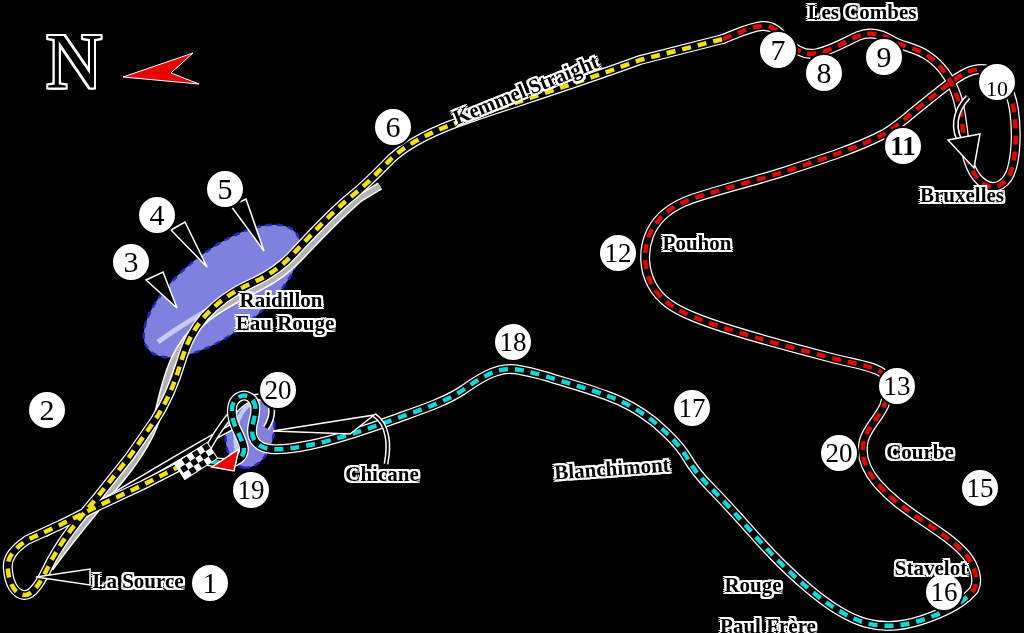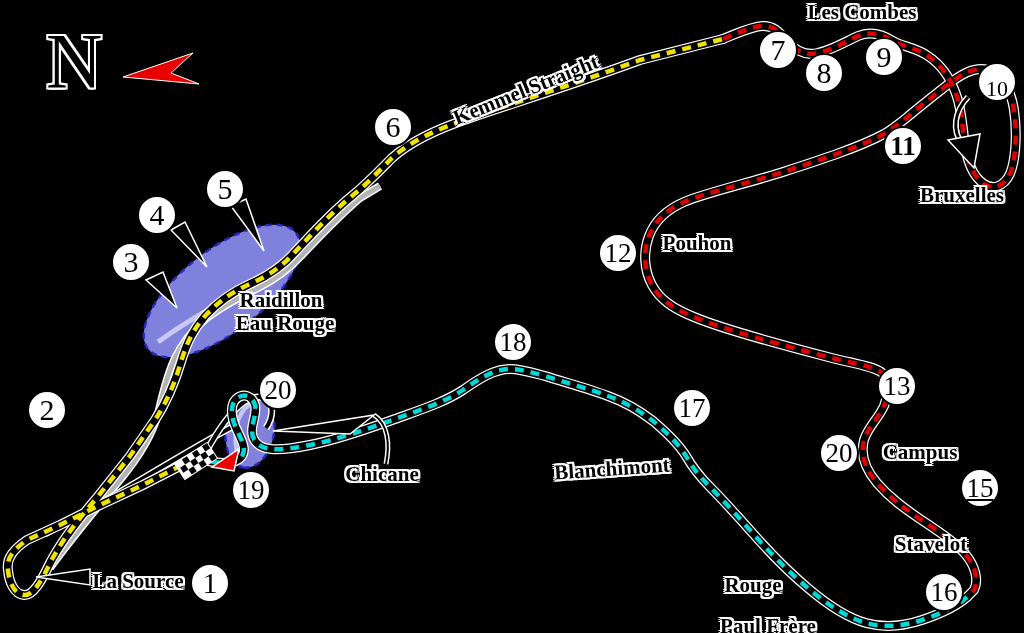--- a/index.html
+++ b/index.html
@@ -143,21 +143,21 @@
       </div>
       <div class="corner-marker" style="left: 618px; top: 253px;">
         <span style="font-size: 27px;">12</span>
       </div>
       <div class="corner-marker" style="left: 897px; top: 386px; justify-content: center;">
         <span style="font-size: 27px;">13</span>
       </div>
       <div class="corner-marker" style="left: 839px; top: 453px;">
         <span style="font-size: 27px;">20</span>
       </div>
-      <div class="corner-marker" style="left: 980px; top: 488px; text-decoration: underline;">
+      <div class="corner-marker" style="left: 980px; top: 488px;">
         <span style="font-size: 27px;">15</span>
       </div>
       <div class="corner-marker" style="left: 944px; top: 592px;">
         <span style="font-size: 27px;">16</span>
       </div>
       <div class="corner-marker" style="left: 692px; top: 408px;">
         <span style="font-size: 27px;">17</span>
       </div>
       <div class="corner-marker" style="left: 513px; top: 342px;">
         <span style="font-size: 27px;">18</span>
@@ -167,21 +167,21 @@
       </div>
       <div class="corner-marker" style="left: 278px; top: 390px;">
         <span style="font-size: 27px;">20</span>
       </div>
       <div class="map-label outline-text" style="left: 862px; top: 12px; transform: translate(-50%, -50%) rotate(0deg);">Les Combes</div>
       <div class="map-label outline-text" style="left: 526px; top: 90px; transform: translate(-50%, -50%) rotate(-22deg);">Kemmel Straight</div>
       <div class="map-label outline-text" style="left: 962px; top: 195px; transform: translate(-50%, -50%) rotate(0deg);">Bruxelles</div>
       <div class="map-label outline-text" style="left: 697px; top: 243px; transform: translate(-50%, -50%) rotate(0deg);">Pouhon</div>
       <div class="map-label outline-text" style="left: 281px; top: 300px; transform: translate(-50%, -50%) rotate(0deg);">Raidillon</div>
       <div class="map-label outline-text" style="left: 285px; top: 323px; transform: translate(-50%, -50%) rotate(0deg);">Eau Rouge</div>
-      <div class="map-label outline-text" style="left: 920px; top: 452px; transform: translate(-50%, -50%) rotate(0deg);">Campus</div>
-      <div class="map-label outline-text" style="left: 931px; top: 544px; transform: translate(-50%, -50%) rotate(0deg);">Stavelot</div>
+      <div class="map-label outline-text" style="left: 920px; top: 452px; transform: translate(-50%, -50%) rotate(0deg);">Courbe</div>
+      <div class="map-label outline-text" style="left: 931px; top: 568px; transform: translate(-50%, -50%) rotate(0deg);">Stavelot</div>
       <div class="map-label outline-text" style="left: 753px; top: 585px; transform: translate(-50%, -50%) rotate(0deg);">Rouge</div>
       <div class="map-label outline-text" style="left: 768px; top: 626px; transform: translate(-50%, -50%) rotate(0deg);">Paul Frère</div>
       <div class="map-label outline-text" style="left: 612px; top: 469px; transform: translate(-50%, -50%) rotate(-4deg);">Blanchimont</div>
       <div class="map-label outline-text" style="left: 382px; top: 474px; transform: translate(-50%, -50%) rotate(0deg);">Chicane</div>
       <div class="map-label outline-text" style="left: 138px; top: 581px; transform: translate(-50%, -50%) rotate(0deg);">La Source</div>
     </div>
 </div>
 
 </body></html>

